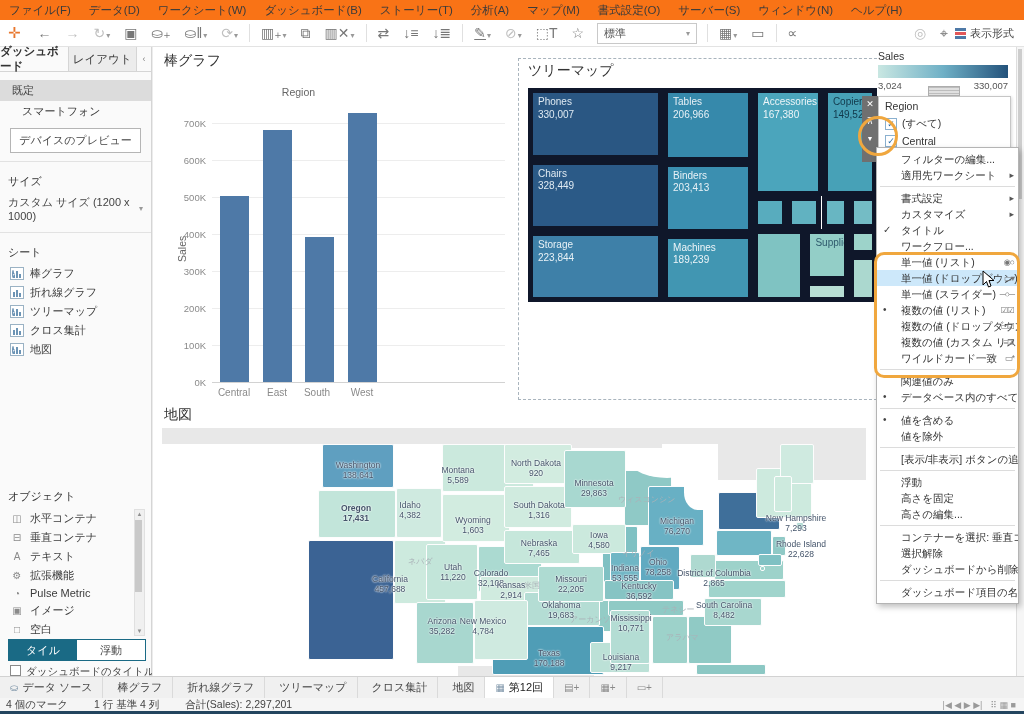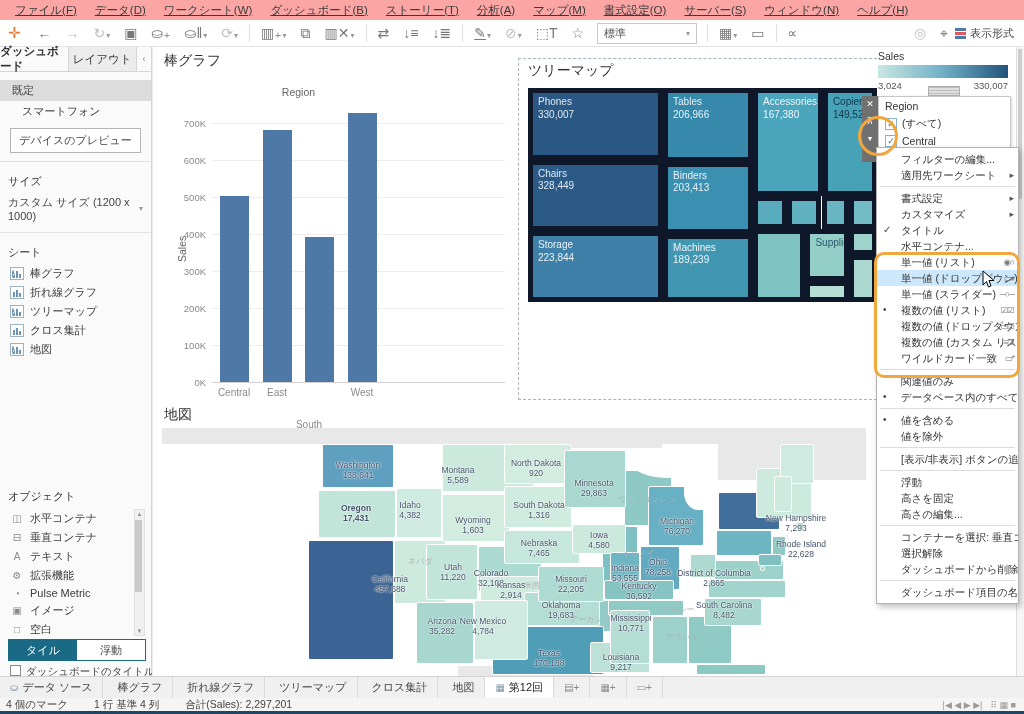--- a/index.html
+++ b/index.html
@@ -1,20 +1,20 @@
 <!DOCTYPE html>
 <html lang="ja"><head>
 <meta charset="utf-8">
 <style>
   html,body{margin:0;padding:0;background:#fff;}
   body{width:1024px;height:714px;overflow:hidden;font-family:"Liberation Sans","DejaVu Sans",sans-serif;-webkit-font-smoothing:antialiased;}
   #app{position:relative;width:1024px;height:714px;background:#fff;overflow:hidden;}
   .abs{position:absolute;}
   
-  #menubar{left:0;top:0;width:1024px;height:20px;background:#fca5a5;font-size:11.5px;color:#3b3b3b;display:flex;align-items:center;padding-left:6px;box-sizing:border-box;text-decoration:underline;}
+  #menubar{left:0;top:0;width:1024px;height:20px;background:#f97316;font-size:11.5px;color:#3b3b3b;display:flex;align-items:center;box-sizing:border-box;}
   #menubar .mitem{padding:2px 9px;cursor:default;white-space:nowrap;}
   
   #toolbar{left:0;top:20px;width:1024px;height:27px;background:#fff;border-bottom:1px solid #e3e3e3;display:flex;align-items:center;box-sizing:border-box;color:#777;}
   .tbi{font-size:14px;color:#777;padding:0 7px;white-space:nowrap;}
   .tbi.dim{color:#c0c0c0;}
   .tbsep{width:1px;height:18px;background:#e0e0e0;margin:0 4px;}
   .caret{font-size:8px;color:#999;margin-left:1px;}
   #tb-logo{color:#e8762c;font-size:15px;padding:0 10px 0 8px;}
   .selbox{border:1px solid #c9c9c9;background:#fff;font-size:11px;color:#555;padding:2px 6px;width:86px;display:flex;justify-content:space-between;align-items:center;margin:0 6px;}
   #tb-right{margin-left:auto;display:flex;align-items:center;padding-right:10px;}
@@ -318,21 +318,21 @@
       <div class="tick-label" style="left: 170px; top: 191.643px;">500K</div>
       <div class="gridline abs" style="left: 212px; width: 293px; top: 159.6px; height: 1px;"></div>
       <div class="tick-label" style="left: 170px; top: 154.571px;">600K</div>
       <div class="gridline abs" style="left: 212px; width: 293px; top: 122.5px; height: 1px;"></div>
       <div class="tick-label" style="left: 170px; top: 117.5px;">700K</div>
       <div class="bar" style="left: 219.5px; width: 29px; top: 196.2px; height: 185.8px; background: rgb(78, 121, 167);"></div>
       <div class="xcat" style="left: 209px; top: 387px;">Central</div>
       <div class="bar" style="left: 262.5px; width: 29px; top: 130.4px; height: 251.6px; background: rgb(78, 121, 167);"></div>
       <div class="xcat" style="left: 252px; top: 387px;">East</div>
       <div class="bar" style="left: 305px; width: 29px; top: 236.8px; height: 145.2px; background: rgb(78, 121, 167);"></div>
-      <div class="xcat" style="left: 284px; top: 387px; margin-top: 32px;">South</div>
+      <div class="xcat" style="left: 292px; top: 387px;">South</div>
       <div class="bar" style="left: 347.5px; width: 29px; top: 113.1px; height: 268.9px; background: rgb(78, 121, 167);"></div>
       <div class="xcat" style="left: 337px; top: 387px;">West</div>
     </div>
 
   <div id="tree-sel" class="abs" style="left:518px;top:58px;width:362px;height:340px"></div>
   <div class="zone-title" style="left:528px;top:62px">ツリーマップ</div>
   <div id="treemap" class="abs" style="left:528px;top:88px;width:349px;height:214px">
 
       <div class="tm-cell" style="left: 0%; top: 0%; width: 38.7%; height: 33.5%; background: rgb(42, 87, 131);">
         <div class="tm-lbl" style="color: rgb(223, 234, 242);">
@@ -746,21 +746,21 @@
 
       <div class="mi">
         <span class="gut">✓</span>
         <span>タイトル</span>
         <span class="ric"></span>
         
       </div>
 
       <div class="mi">
         <span class="gut"></span>
-        <span>水平コンテナ...</span>
+        <span>ワークフロー...</span>
         <span class="ric"></span>
         
       </div>
 
       <div class="mi">
         <span class="gut"></span>
         <span>単一値 (リスト)</span>
         <span class="ric">◉○</span>
         
       </div>

